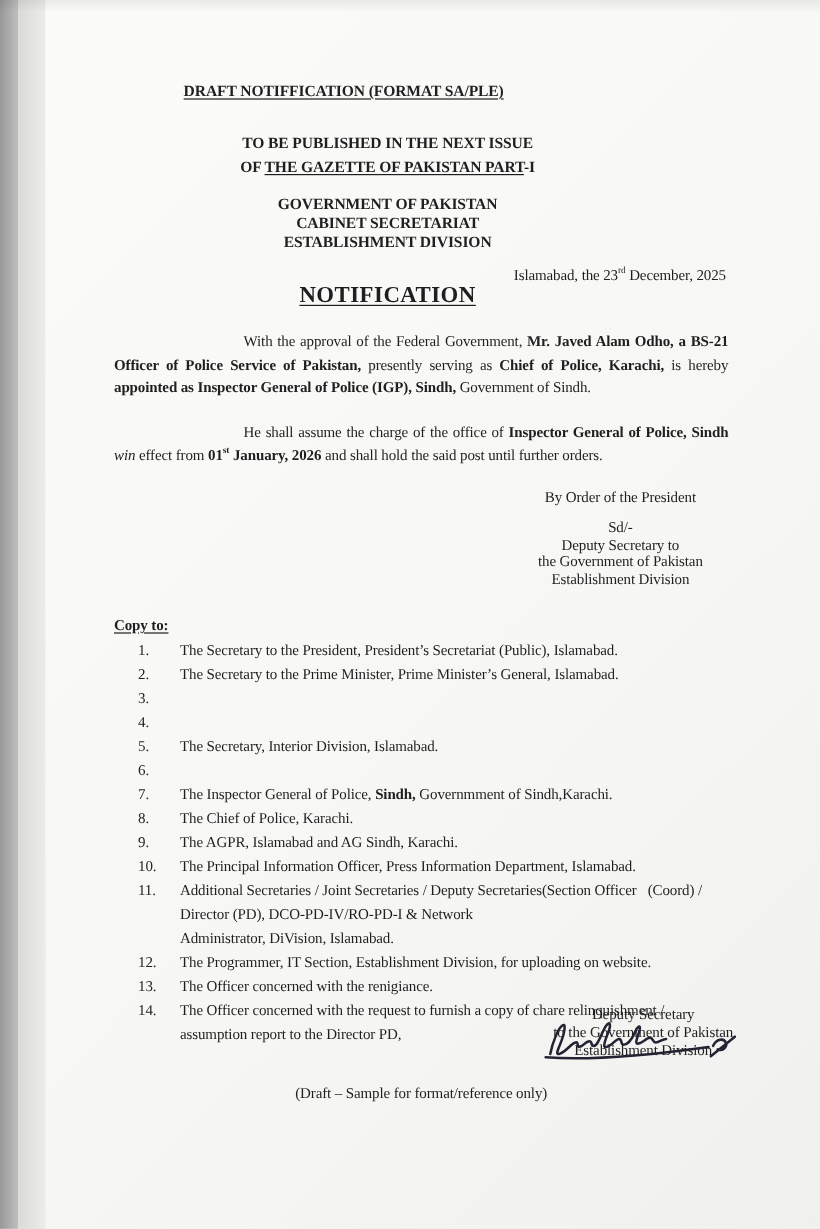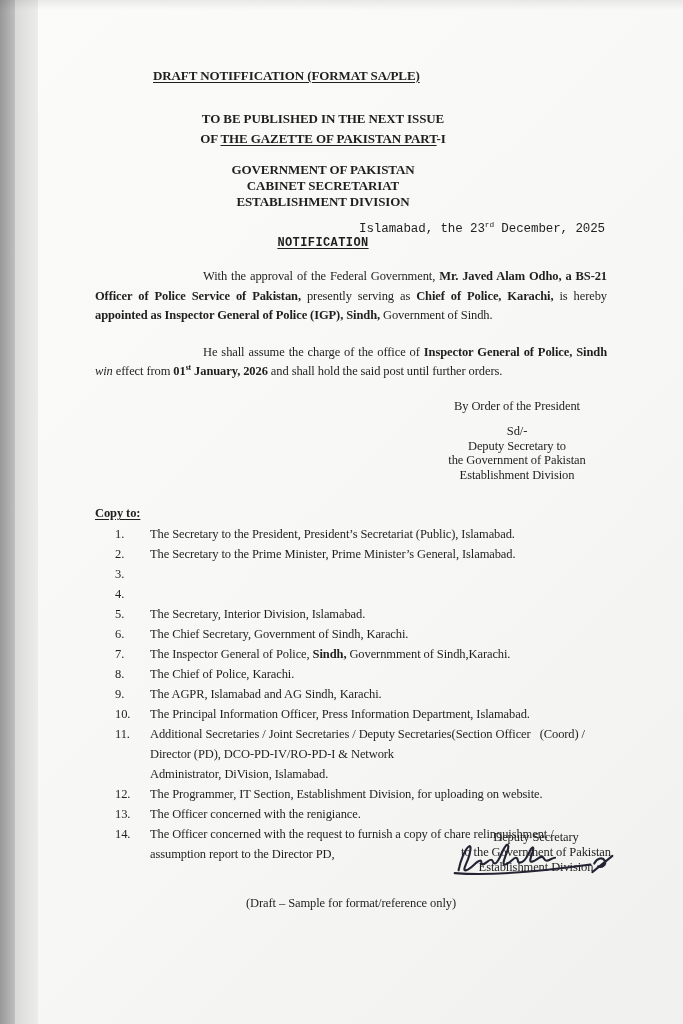--- a/index.html
+++ b/index.html
@@ -21,22 +21,22 @@
   .b{font-weight:bold;}
   .i{font-style:italic;}
   .u{text-decoration:underline;text-underline-offset:2px;}
   .sup{font-size:0.62em;vertical-align:super;line-height:0;}
 
   .doc-title{margin:68px 0 0 58px;font-size:13px;font-weight:bold;}
   .pub-block{width:456px;margin-top:25px;text-align:center;font-weight:bold;
     font-size:13px;line-height:20px;}
   .gov-block{width:456px;margin-top:13px;text-align:center;font-weight:bold;
     font-size:13px;line-height:16px;}
-  .heading-row{position:relative;width:512px;margin-top:26px;font-family:Liberation Mono, monospace;}
-  .heading{width:456px;text-align:center;font-size:12px;font-weight:bold;
+  .heading-row{position:relative;width:512px;margin-top:26px;}
+  .heading{width:456px;text-align:center;font-size:19px;font-weight:bold;
     letter-spacing:0.4px;}
   .dateline{position:absolute;right:2px;top:-14px;white-space:nowrap;font-size:12.5px;}
 
   .para{margin-top:17px;text-align:justify;text-indent:108px;line-height:19.5px;}
 
   .order-block{width:200px;margin:17px -10px 0 auto;text-align:center;
     line-height:14.5px;}
   .order-block .sd{margin-top:11px;}
 
   .copy-section{margin-top:24px;}
@@ -111,21 +111,20 @@
             </div>
             <div class="copy-row">
               <span class="copy-num">4.</span>
             </div>
             <div class="copy-row">
               <span class="copy-num">5.</span>
               <span class="copy-text"><span>The Secretary, Interior Division, Islamabad.</span></span>
             </div>
             <div class="copy-row">
               <span class="copy-num">6.</span>
-              <span class="copy-text"><span>The Chief Secretary, Government of Sindh, Karachi.</span></span>
             </div>
             <div class="copy-row">
               <span class="copy-num">7.</span>
               <span class="copy-text"><span>The Inspector General of Police, </span><span class="b">Sindh,</span><span> Governmment of Sindh,Karachi.</span></span>
             </div>
             <div class="copy-row">
               <span class="copy-num">8.</span>
               <span class="copy-text"><span>The Chief of Police, Karachi.</span></span>
             </div>
             <div class="copy-row">

